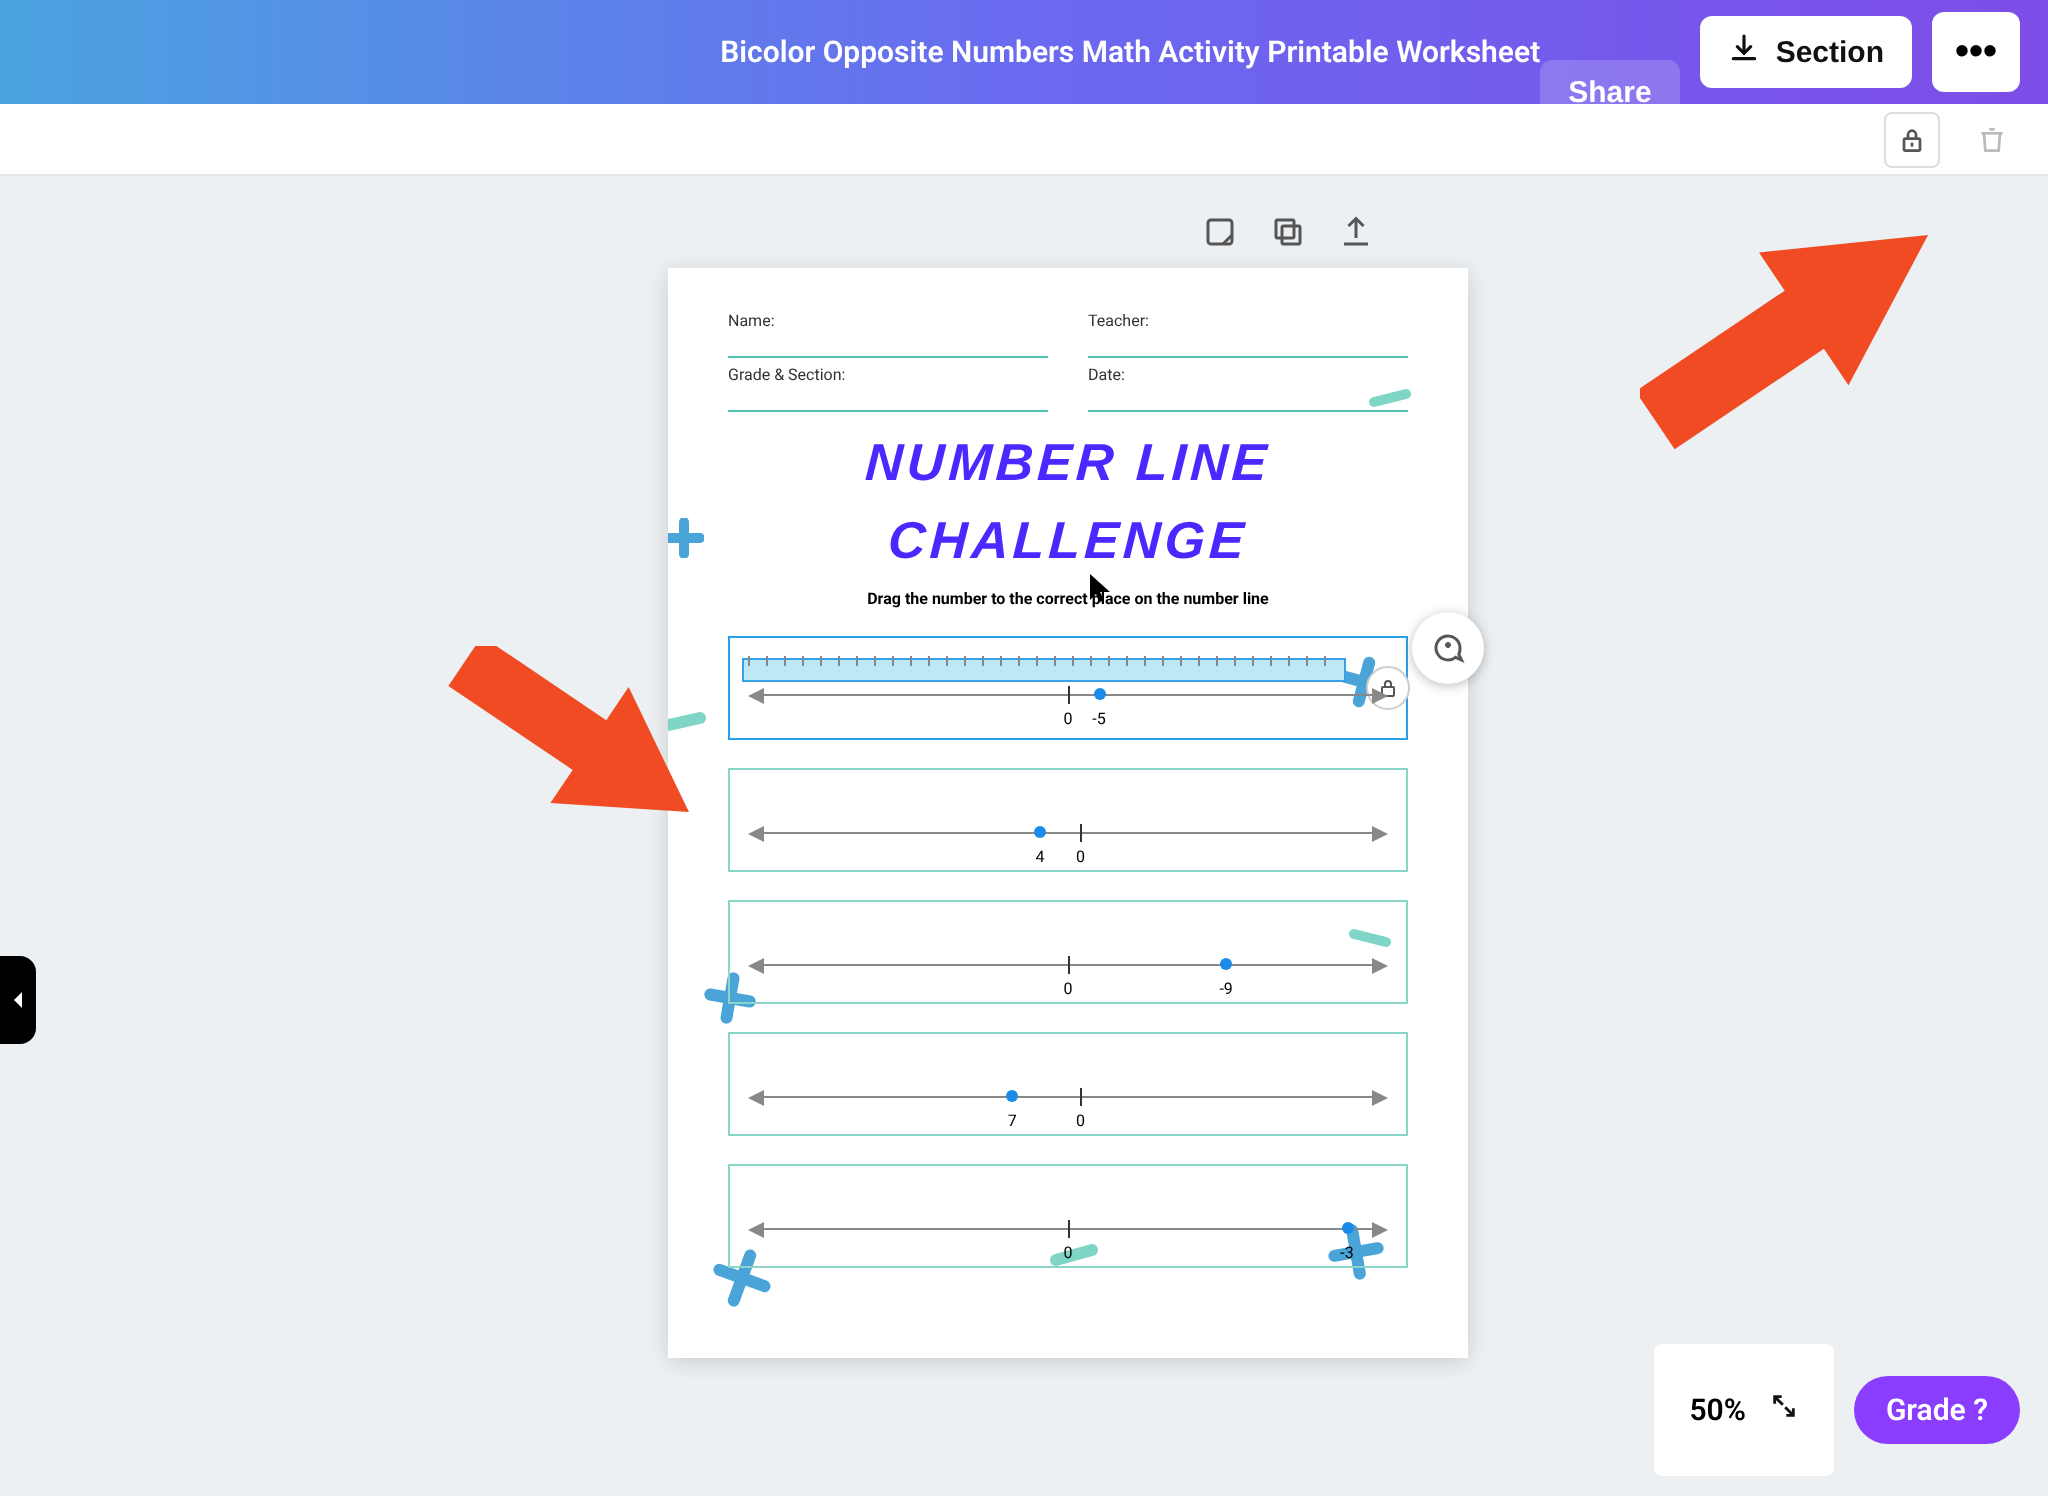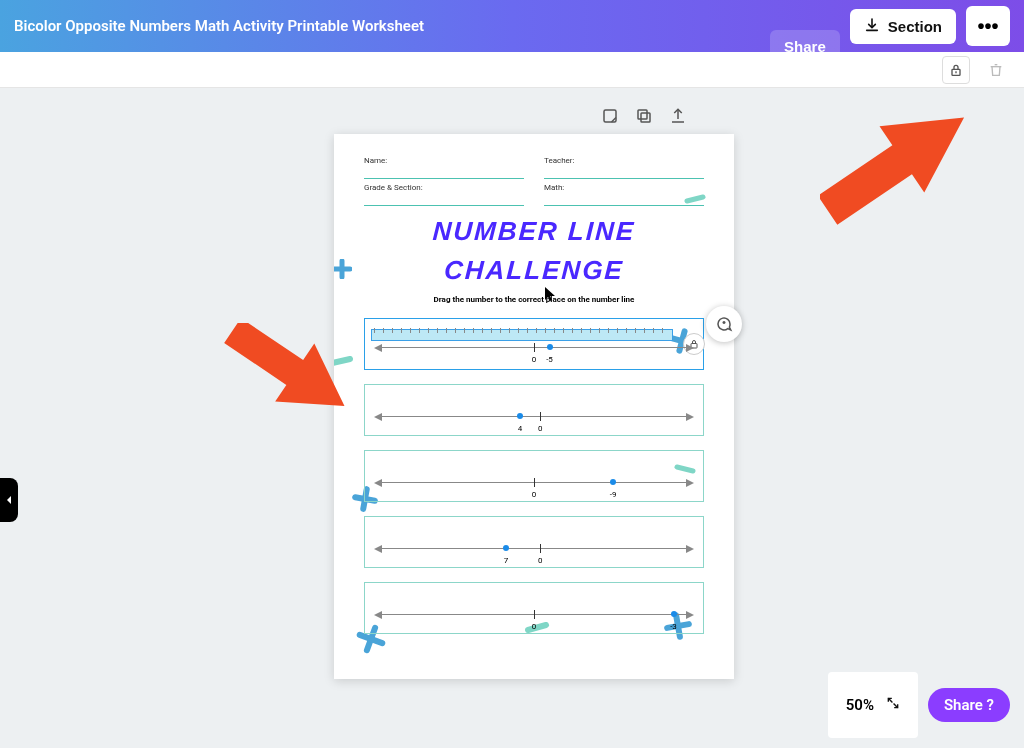--- a/index.html
+++ b/index.html
@@ -3,21 +3,21 @@
 <meta charset="utf-8">
 <style>
   * { box-sizing: border-box; margin: 0; padding: 0; }
   body { font-family: -apple-system, BlinkMacSystemFont, "Segoe UI", Roboto, Helvetica, Arial, sans-serif; background: #edf0f2; width: 1024px; height: 748px; overflow: hidden; }
   .header {
     height: 52px;
     background: linear-gradient(90deg, #4aa3e0 0%, #6a6af0 50%, #7d4de8 100%);
     display: flex; align-items: center; color: #fff;
     padding: 0 14px;
   }
-  .header-title { flex: 1; text-align: left; font-weight: 600; font-size: 15px; }
+  .header-title { flex: 1; text-align: right; font-weight: 600; font-size: 15px; }
   .header-right { display: flex; gap: 10px; align-items: center; }
   .btn { display: inline-flex; align-items: center; gap: 8px; padding: 8px 14px; border-radius: 6px; font-weight: 600; cursor: pointer; font-size: 15px; border: none; }
   .btn-share { background: rgba(255,255,255,0.18); color: #fff; margin-top: 40px; }
   .btn-download { background: #fff; color: #111; }
   .btn-more { background: #fff; width: 44px; height: 40px; justify-content: center; font-size: 20px; }
 
   .toolbar2 { height: 36px; background: #fff; border-bottom: 1px solid #e5e5e5; display: flex; justify-content: flex-end; align-items: center; gap: 12px; padding-right: 14px; }
   .tb2-icon { width: 28px; height: 28px; display: flex; align-items: center; justify-content: center; color: #555; }
   .tb2-icon.boxed { border: 1px solid #ddd; border-radius: 4px; }
 
@@ -190,21 +190,21 @@
             <span class="info-label">Teacher:</span>
             <div class="info-line"></div>
           </div>
       </div>
       <div class="info-row">
         <div class="info-item">
             <span class="info-label">Grade &amp; Section:</span>
             <div class="info-line"></div>
           </div>
         <div class="info-item">
-            <span class="info-label">Math:</span>
+            <span class="info-label">Date:</span>
             <div class="info-line"></div>
           </div>
       </div>
 
       <div class="ws-title">NUMBER LINE</div>
       <div class="ws-title">CHALLENGE</div>
       <div class="ws-sub">Drag the number to the correct place on the number line</div>
 
       <div class="cursor">
         <svg width="12" height="16" viewBox="0 0 12 16">
@@ -294,15 +294,15 @@
   <div class="bottom-bar">
     <div class="zoom">
       <span>50%</span>
       <span><svg width="14" height="14" viewBox="0 0 24 24" stroke="#111" stroke-width="2.4" fill="none">
             <path d="M4 10V4h6"></path>
             <path d="M20 14v6h-6"></path>
             <path d="M4 4l7 7"></path>
             <path d="M20 20l-7-7"></path>
           </svg></span>
     </div>
-    <div class="help">Share ?</div>
+    <div class="help">Grade ?</div>
   </div>
 </div>
 
 </body></html>

